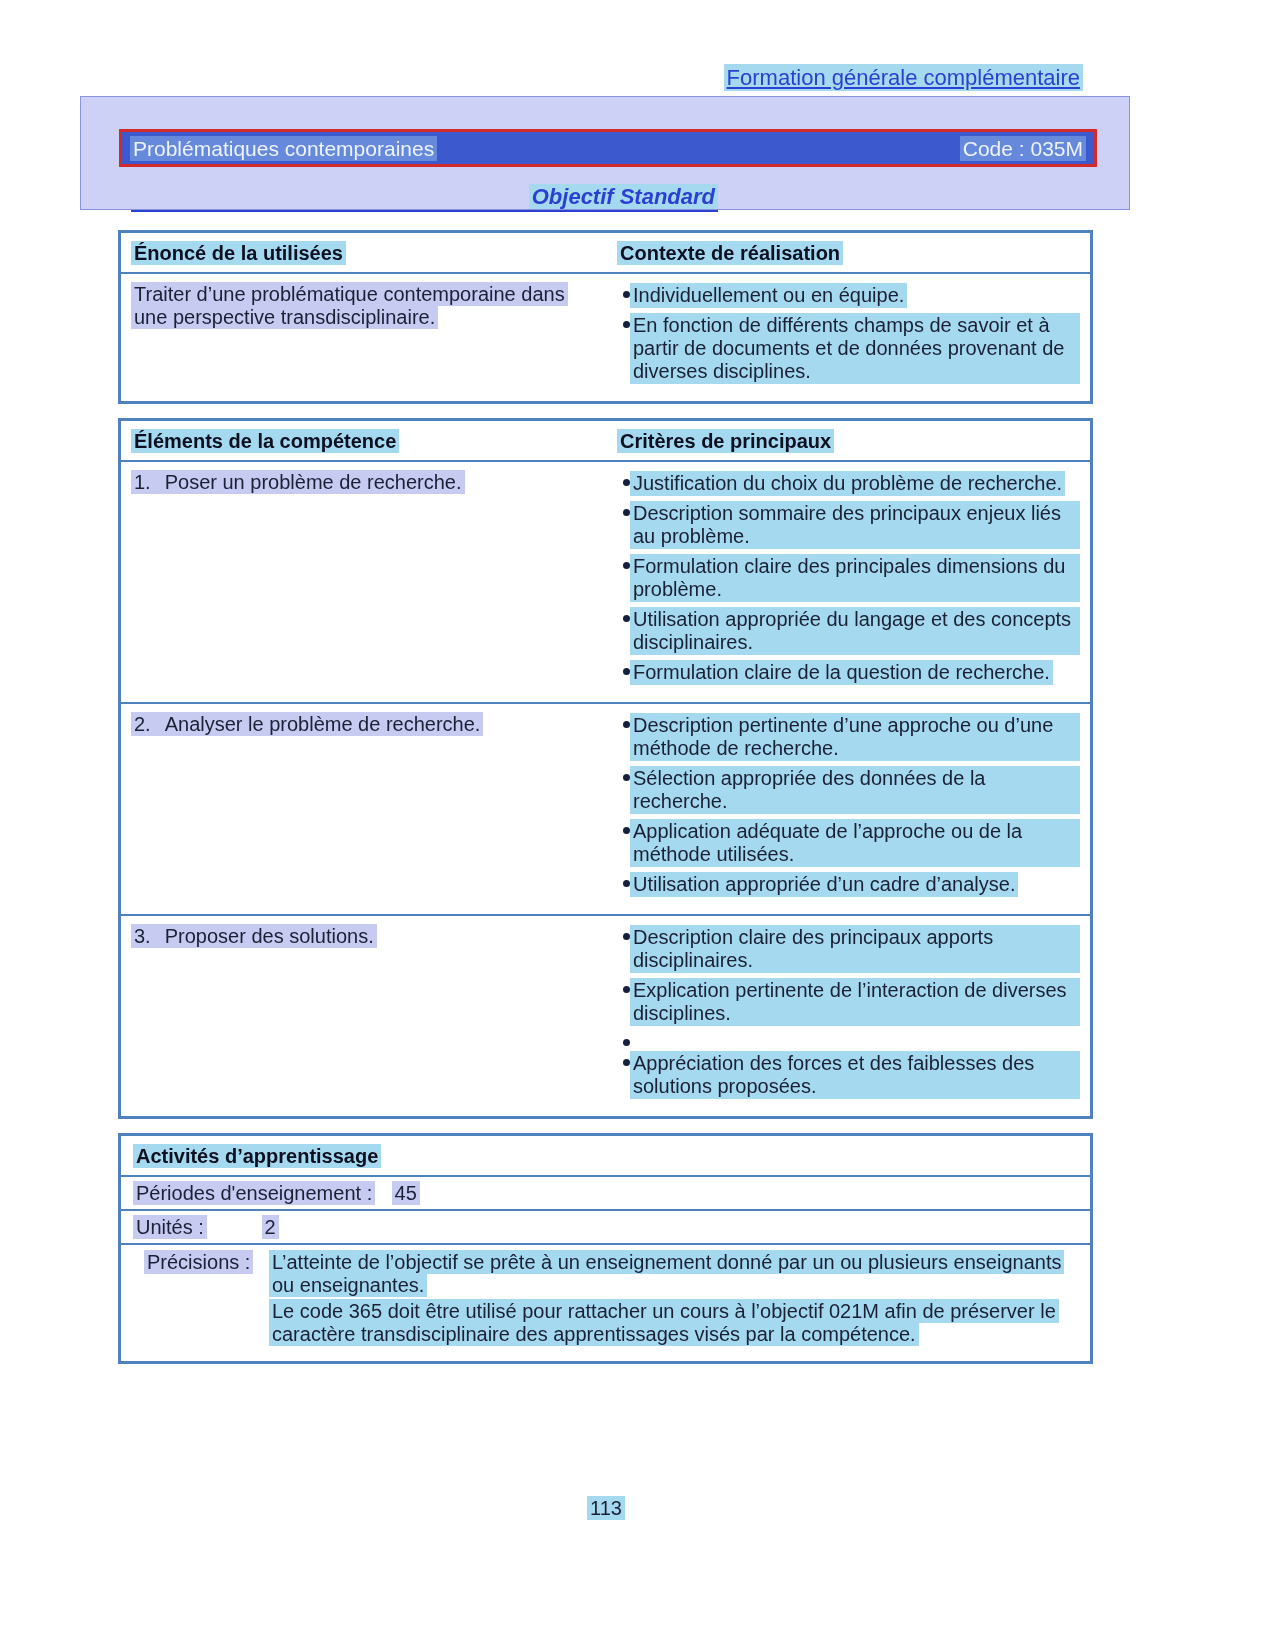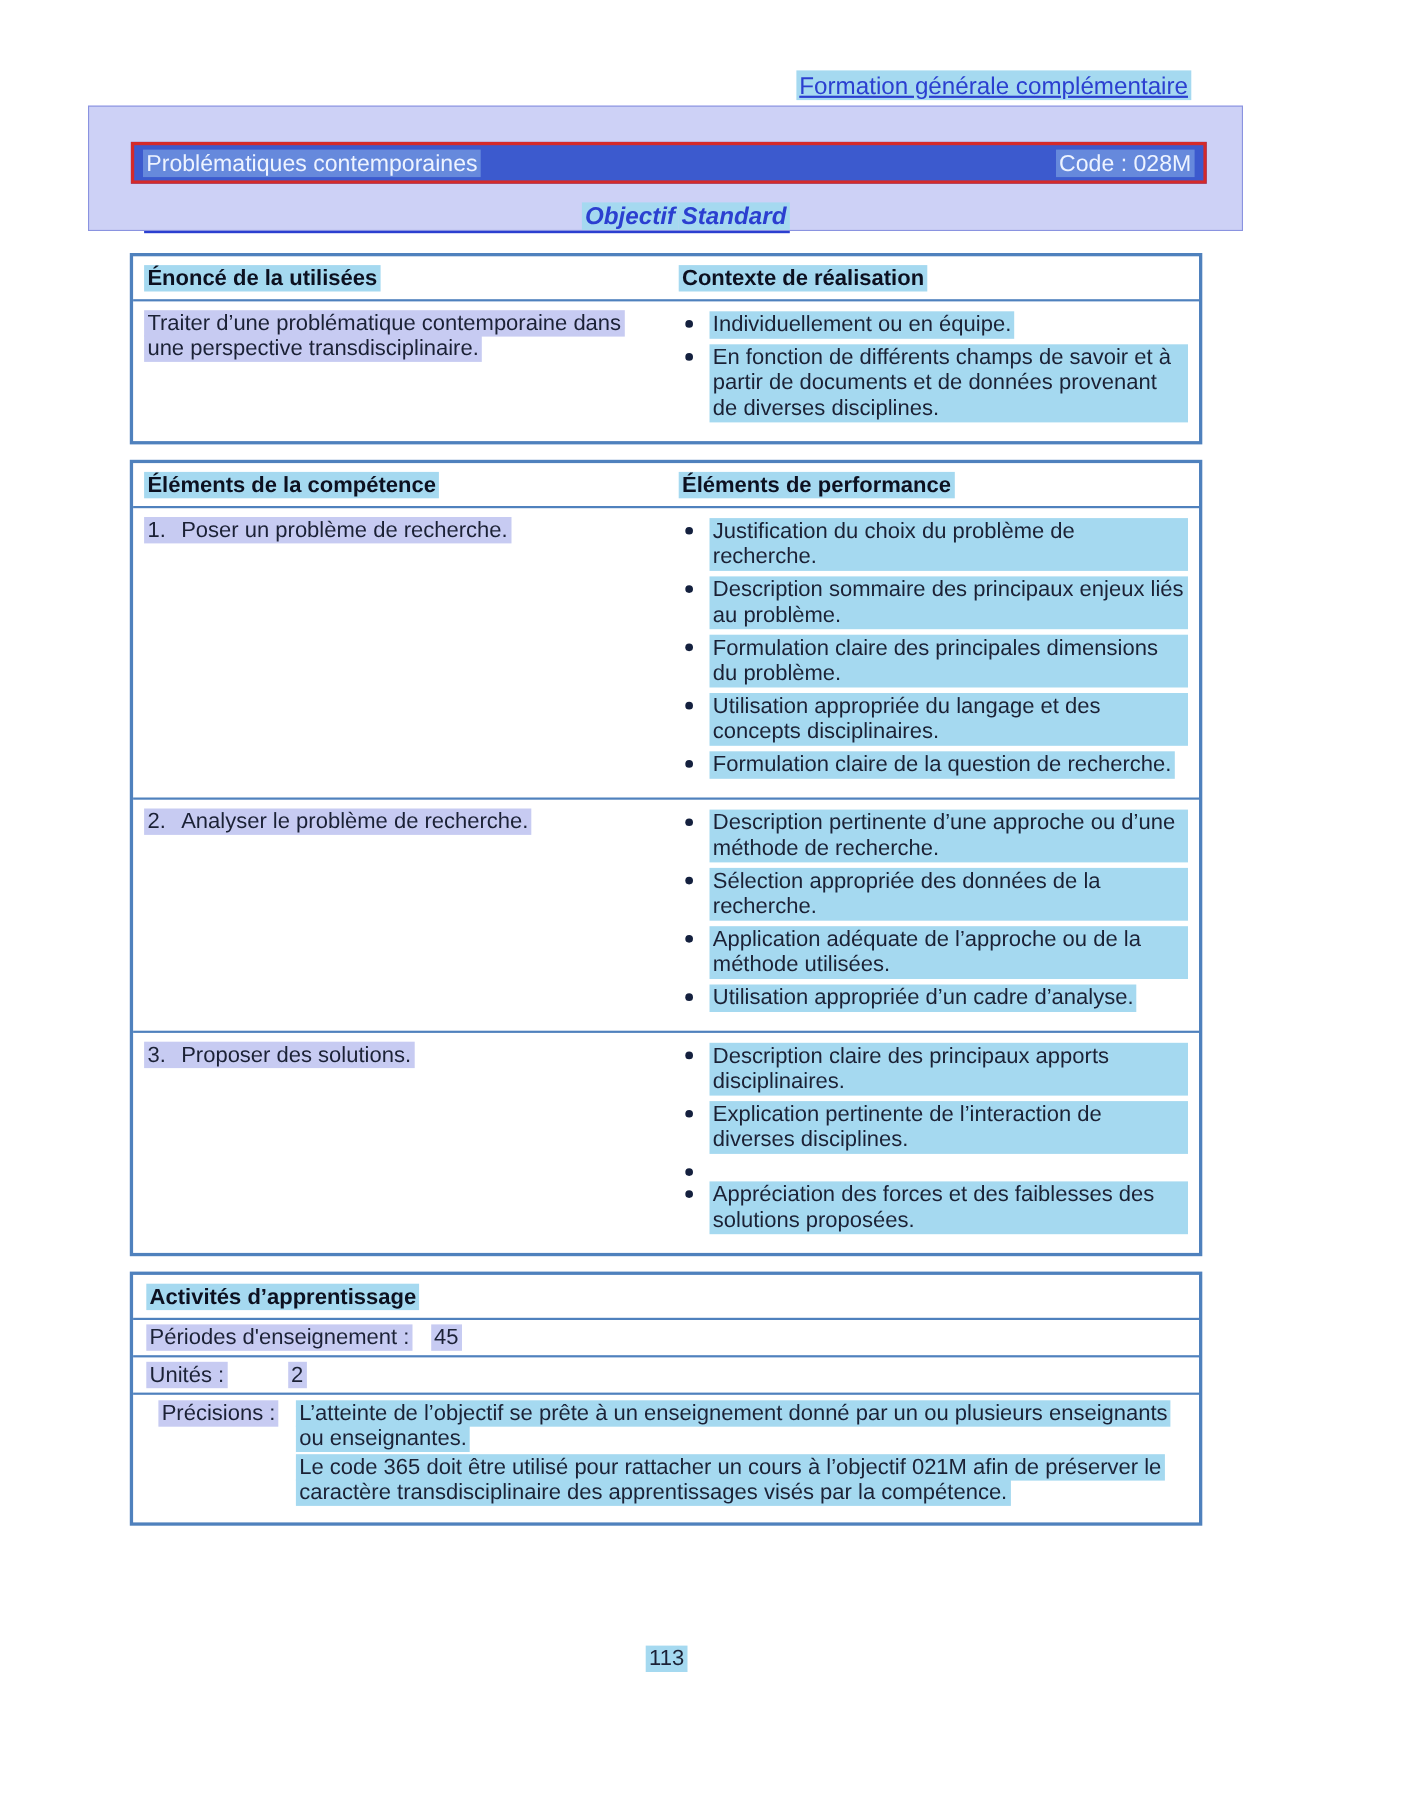--- a/index.html
+++ b/index.html
@@ -94,21 +94,21 @@
     padding:9px 0 7px;
   }
   .t-row{
     display:flex;
     padding:9px 0 12px;
   }
   .t-row + .t-row{ border-top:2px solid var(--tborder); }
   .cell-l{ width:496px; padding-left:10px; padding-right:16px; }
   .cell-r{ flex:1; padding-right:10px; }
   ul{ list-style:none; }
-  li{ display:flex; gap:15px; margin-bottom:5px; align-items:flex-start; }
+  li{ display:flex; margin-bottom:5px; align-items:flex-start; }
   .dot{
     flex:0 0 auto;
     width:7px; height:7px;
     border-radius:50%;
     background:#14203e;
     margin:8px 0 0 6px;
   }
   .elem-wrap .num{ margin-right:14px; }
 
   .t3-head{
@@ -142,21 +142,21 @@
 
 <div class="page">
 
   <div class="top-header">
     <span class="hl c u">Formation générale complémentaire</span>
   </div>
 
   <div class="panel">
     <div class="banner">
       <span class="hl b">Problématiques contemporaines</span>
-      <span class="hl b">Code : 028M</span>
+      <span class="hl b">Code : 035M</span>
     </div>
     <div class="obj-std">
       <span class="hl c">Objectif</span>
       <span class="hl c">Standard</span>
     </div>
   </div>
 
   <div class="content">
 
     <div class="table">
@@ -186,21 +186,21 @@
         </div>
       </div>
     </div>
 
     <div class="table">
       <div class="t-head">
         <div class="cell-l">
           <span class="hl c bold">Éléments de la compétence</span>
         </div>
         <div class="cell-r">
-          <span class="hl c bold">Éléments de performance</span>
+          <span class="hl c bold">Critères de principaux</span>
         </div>
       </div>
 
       <div class="t-row">
         <div class="cell-l">
           <span class="hl l elem-wrap"><span class="num">1.</span><span>Poser un problème de recherche.</span></span>
         </div>
         <div class="cell-r">
           <ul>
             <li>

